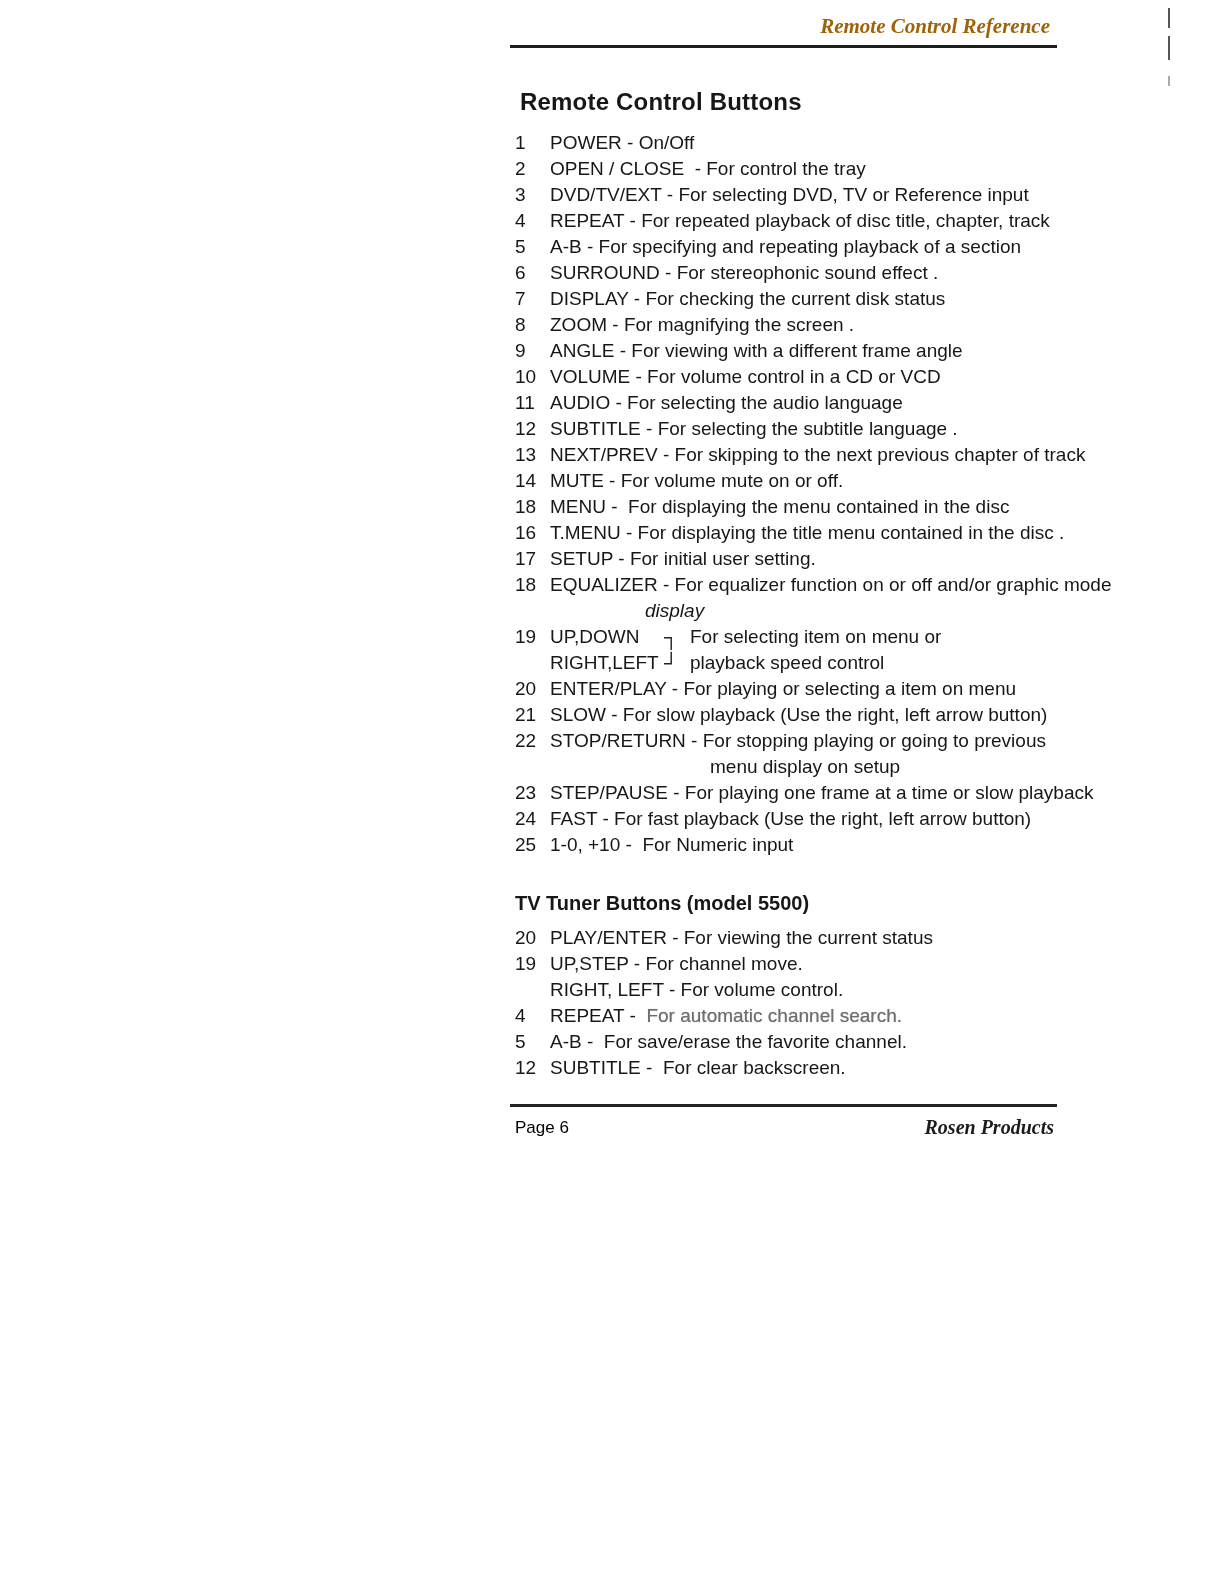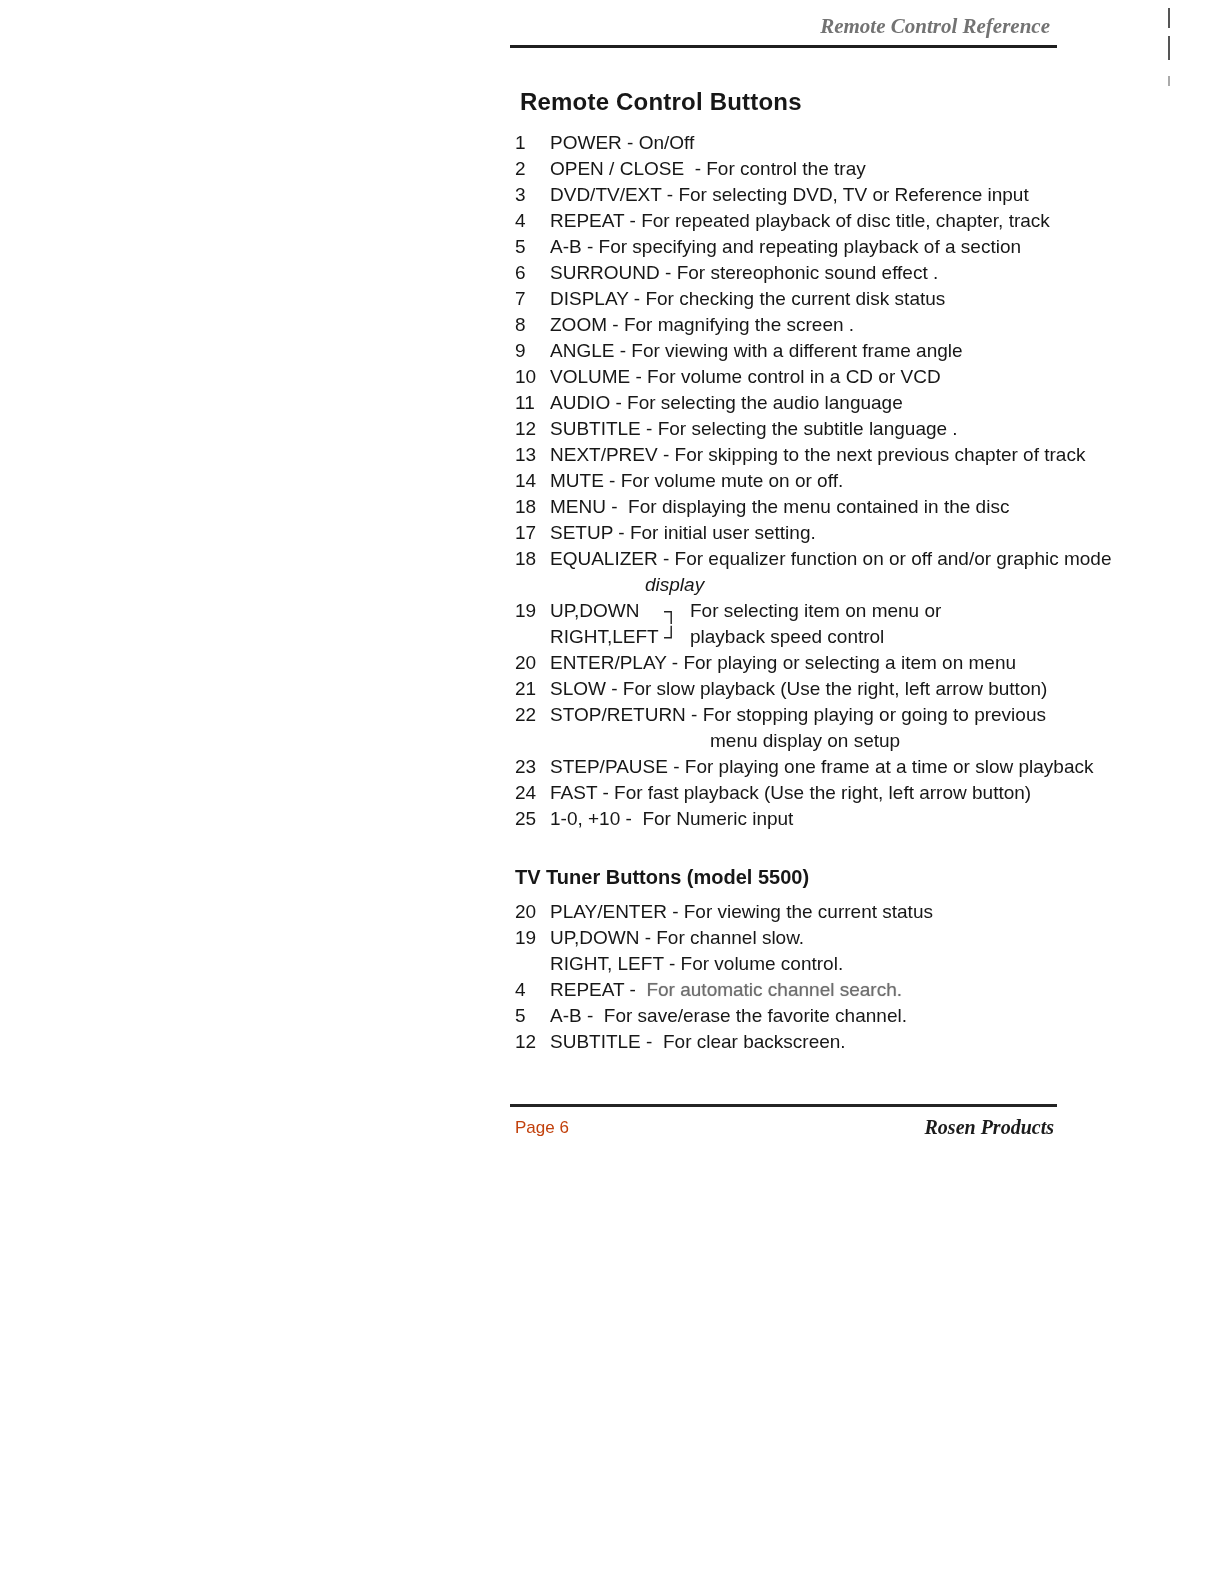--- a/index.html
+++ b/index.html
@@ -7,21 +7,21 @@
     width:1224px;height:1584px;background:#ffffff;
     font-family:"Liberation Sans",sans-serif;color:#171717;
     -webkit-font-smoothing:antialiased;
   }
   .page{position:relative;width:1224px;height:1584px;background:#fff;overflow:hidden;}
 
   
   .header-title{
     position:absolute;top:14px;right:174px;
     font-family:"Liberation Serif",serif;font-style:italic;font-weight:bold;
-    font-size:21px;color:#737373;
+    font-size:21px;color:#a16207;
   }
   .header-rule{position:absolute;top:45px;left:510px;width:547px;height:3px;background:#1f1f1f;}
 
   
   .artifact{position:absolute;background:#555;width:2px;}
   .art1{left:1168px;top:8px;height:20px;}
   .art2{left:1168px;top:36px;height:24px;}
   .art3{left:1168px;top:76px;height:10px;opacity:.5;}
 
   
@@ -41,21 +41,21 @@
   .bnames,.bmarks,.btexts{display:flex;flex-direction:column;}
   .bnames span,.bmarks span,.btexts span{line-height:26px;}
   .bnames{width:114px;}
   .bmarks{width:26px;font-size:20px;color:#222;}
 
   .section-title{font-size:20px;font-weight:bold;margin:34px 0 10px 0;}
   .faded{color:#6e6e6e;text-shadow:0 0 1px #9a9a9a;}
 
   
   .footer-rule{position:absolute;top:1104px;left:510px;width:547px;height:3px;background:#242424;}
-  .footer-page{position:absolute;top:1118px;left:515px;font-size:17px;color:#c2410c;}
+  .footer-page{position:absolute;top:1118px;left:515px;font-size:17px;color:#000000;}
   .footer-brand{
     position:absolute;top:1116px;right:170px;
     font-family:"Liberation Serif",serif;font-style:italic;font-weight:bold;
     font-size:20px;color:#1b1b1b;
   }
 </style>
 </head>
 <body>
 
 <div class="page">
@@ -123,20 +123,24 @@
           <span class="num">13</span>
           <span class="txt">NEXT/PREV - For skipping to the next previous chapter of track</span>
         </div>
         <div class="row">
           <span class="num">14</span>
           <span class="txt">MUTE - For volume mute on or off.</span>
         </div>
         <div class="row">
           <span class="num">18</span>
           <span class="txt">MENU -  For displaying the menu contained in the disc</span>
+        </div>
+        <div class="row">
+          <span class="num">16</span>
+          <span class="txt">T.MENU - For displaying the title menu contained in the disc .</span>
         </div>
         <div class="row">
           <span class="num">17</span>
           <span class="txt">SETUP - For initial user setting.</span>
         </div>
         <div class="row">
           <span class="num">18</span>
           <span class="txt">EQUALIZER - For equalizer function on or off and/or graphic mode</span>
         </div>
         <div class="row">
@@ -192,21 +196,21 @@
 
     <h2 class="section-title">TV Tuner Buttons (model 5500)</h2>
 
     <div class="list" id="tv-list">
         <div class="row">
           <span class="num">20</span>
           <span class="txt">PLAY/ENTER - For viewing the current status</span>
         </div>
         <div class="row">
           <span class="num">19</span>
-          <span class="txt">UP,DOWN - For channel slow.</span>
+          <span class="txt">UP,STEP - For channel move.</span>
         </div>
         <div class="row">
           <span class="num"></span>
           <span class="txt cont0">RIGHT, LEFT - For volume control.</span>
         </div>
         <div class="row">
           <span class="num">4</span>
           <span class="txt">REPEAT -  <span class="faded">For automatic channel search.</span></span>
         </div>
         <div class="row">

